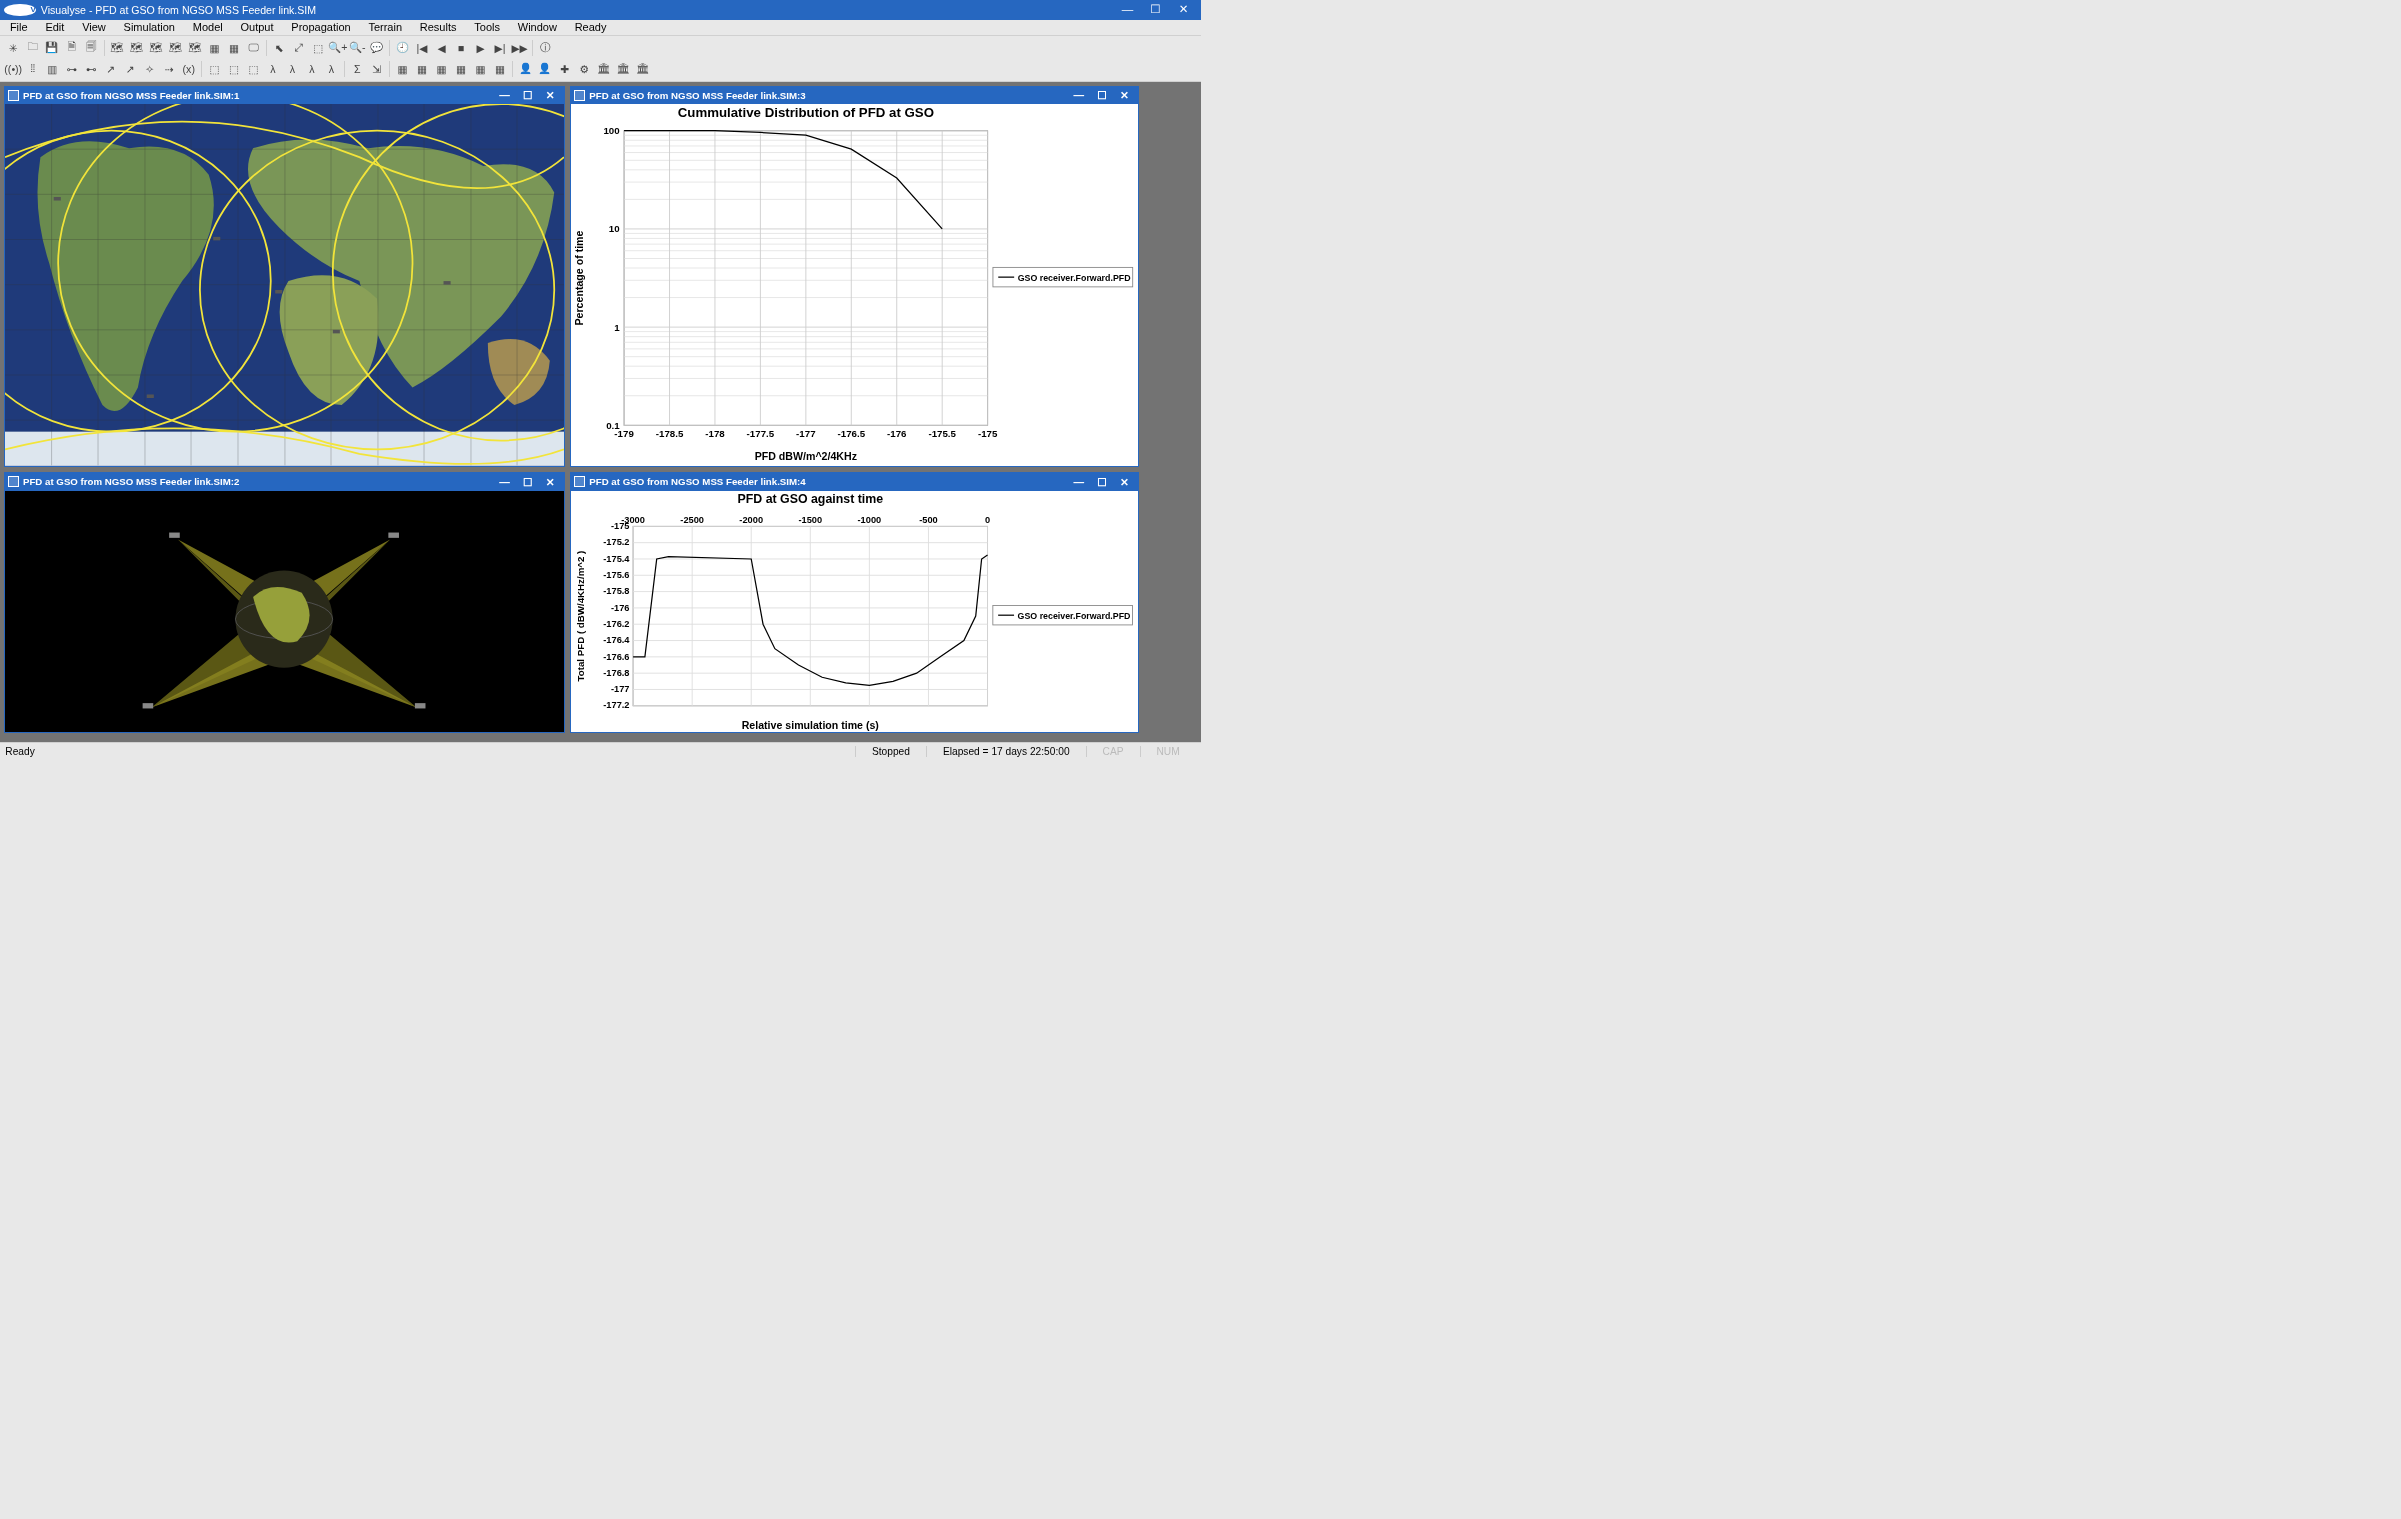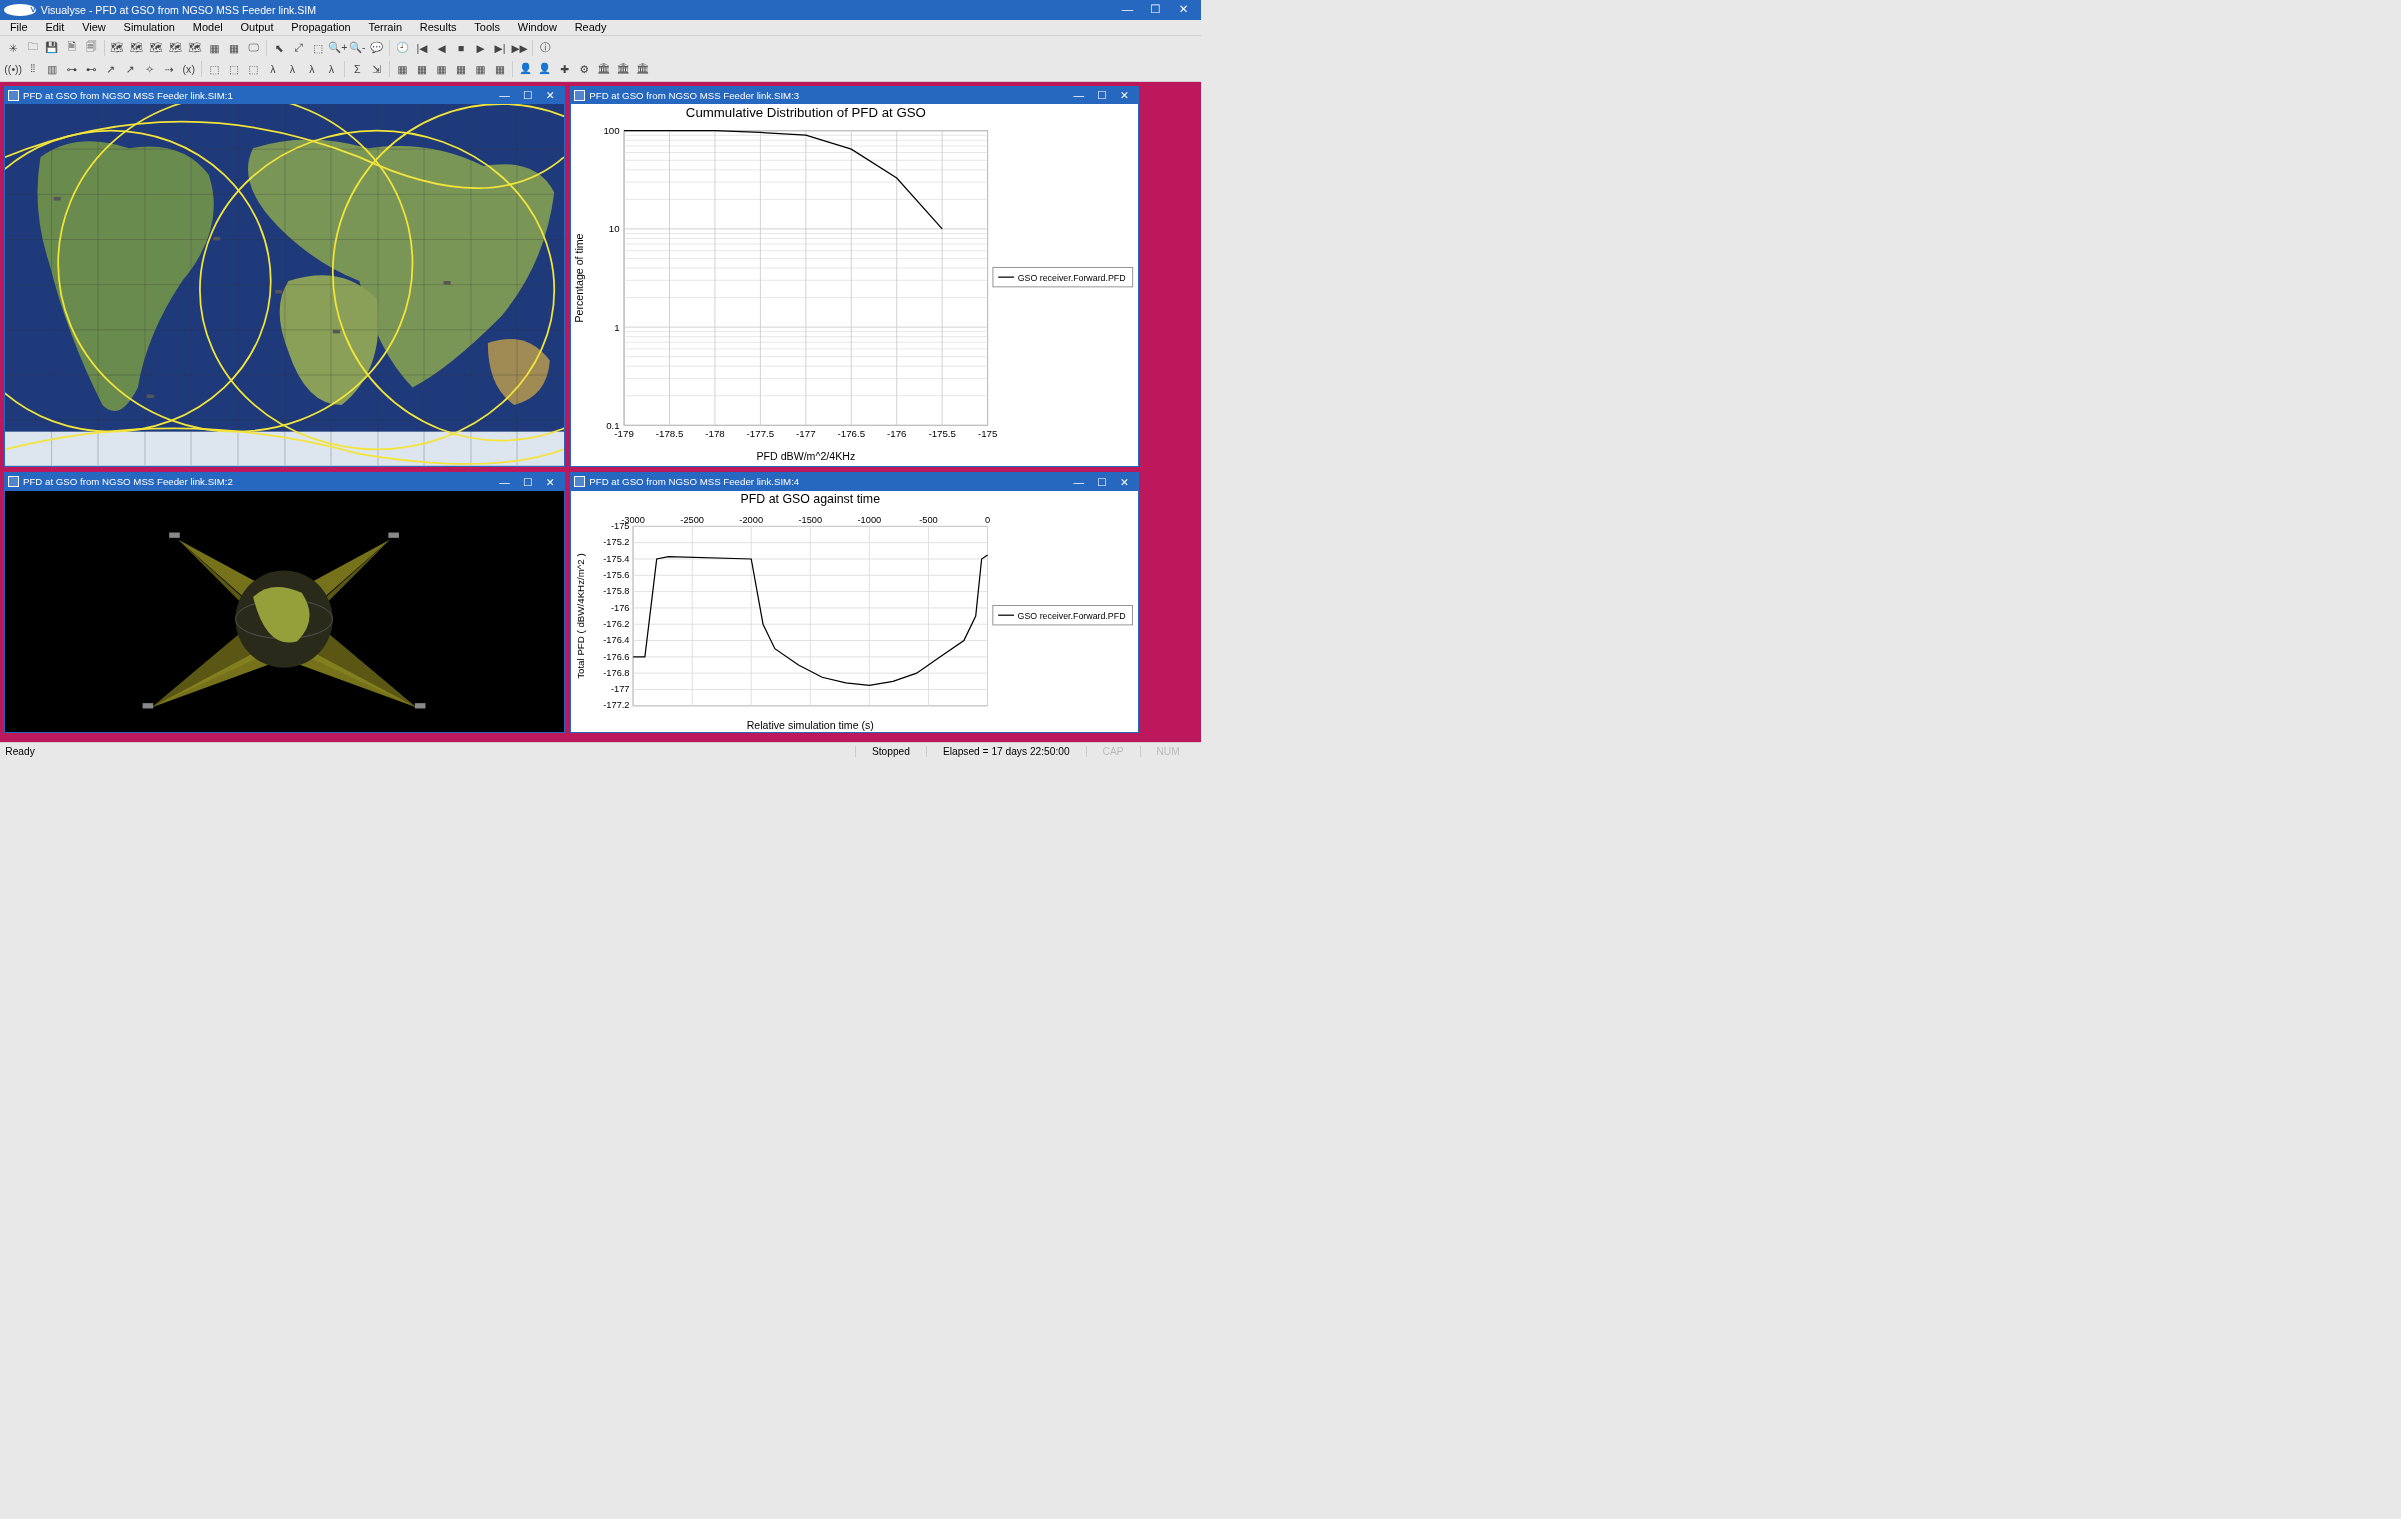--- a/index.html
+++ b/index.html
@@ -8,21 +8,21 @@
 .titlebar .app-icon { width: 12.4px; height: 12.4px; border-radius: 50%; background: #fff; margin-right: 5.3px; display:flex;align-items:center;justify-content:center;color:#2667c0;font-size:8px;font-weight:bold;padding-left:32px;}
 .titlebar .title { font-size: 10.6px; flex: 1; }
 .titlebar .buttons { display: flex; }
 .titlebar .buttons span { width: 28px; text-align: center; font-size: 11.5px; line-height: 19.5px; cursor: pointer; }
 .menubar { background: #e8e8e8; height: 16px; display: flex; align-items: center; padding: 0 1px; border-bottom: 0.9px solid #d0d0d0;}
 .menubar span { font-size: 11px; padding: 1.8px 8.9px; cursor: pointer; }
 .toolbar { background: #e8e8e8; display: flex; flex-wrap: wrap; padding: 1.8px 3.5px; gap: 0px; border-bottom: 0.9px solid #d0d0d0;}
 .tb-row { display: flex; align-items: center; height: 21px; width: 100%; gap:0;}
 .tb-sep { width: 0.9px; height: 16px; background: #ccc; margin: 0 2.7px; }
 .tb-btn { width: 19.5px; height: 19.5px; display: flex; align-items: center; justify-content: center; cursor: pointer; font-size: 10.6px; color:#444; }
-.mdi { flex: 1; background: #be185d; display: grid; grid-template-columns: 561px 569px; grid-template-rows: 381px 261px; gap: 5.3px; padding: 3.5px; }
+.mdi { flex: 1; background: #737373; display: grid; grid-template-columns: 561px 569px; grid-template-rows: 381px 261px; gap: 5.3px; padding: 3.5px; font-weight: bold; }
 .subwin { border: 0.9px solid #2667c0; display: flex; flex-direction: column; background: #fff; overflow: hidden; }
 .sub-titlebar { background: #2667c0; color: #fff; height: 17.7px; display: flex; align-items: center; padding: 0 3.5px; font-size: 9.7px; }
 .sub-titlebar .icon { width: 10.6px; height: 10.6px; background: #fff3; border: 0.9px solid #fff; margin-right: 4.4px; }
 .sub-titlebar .t { flex: 1; }
 .sub-titlebar .btns span { padding: 0 5.3px; cursor: pointer; font-size: 10.6px; }
 .sub-body { flex: 1; position: relative; overflow: hidden; }
 .black-bg { background: #000; }
 .statusbar { background: #e8e8e8; border-top: 0.9px solid #d0d0d0; height: 17.7px; display: flex; align-items: center; font-size: 10.2px; padding: 0 5.3px; }
 .statusbar .s-left { flex: 1; }
 .statusbar .s-item { padding: 0 16px; border-left: 0.9px solid #ccc; }

